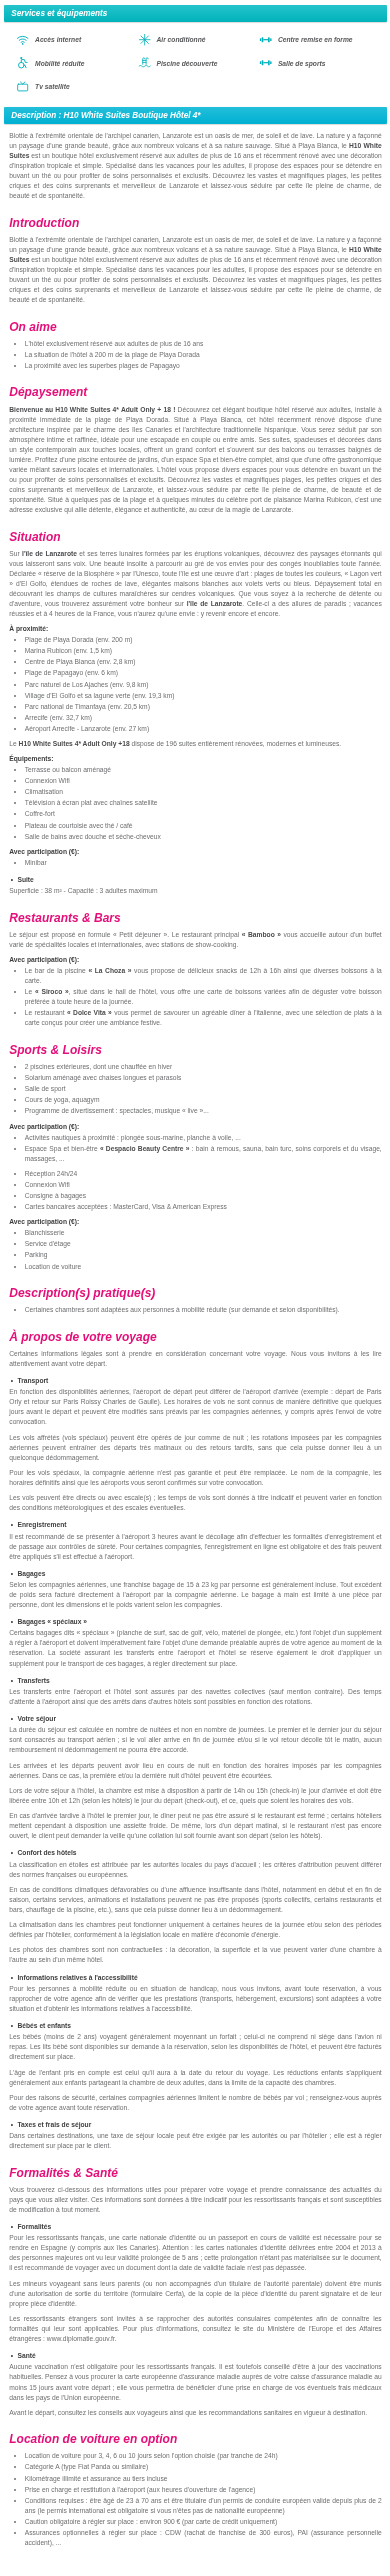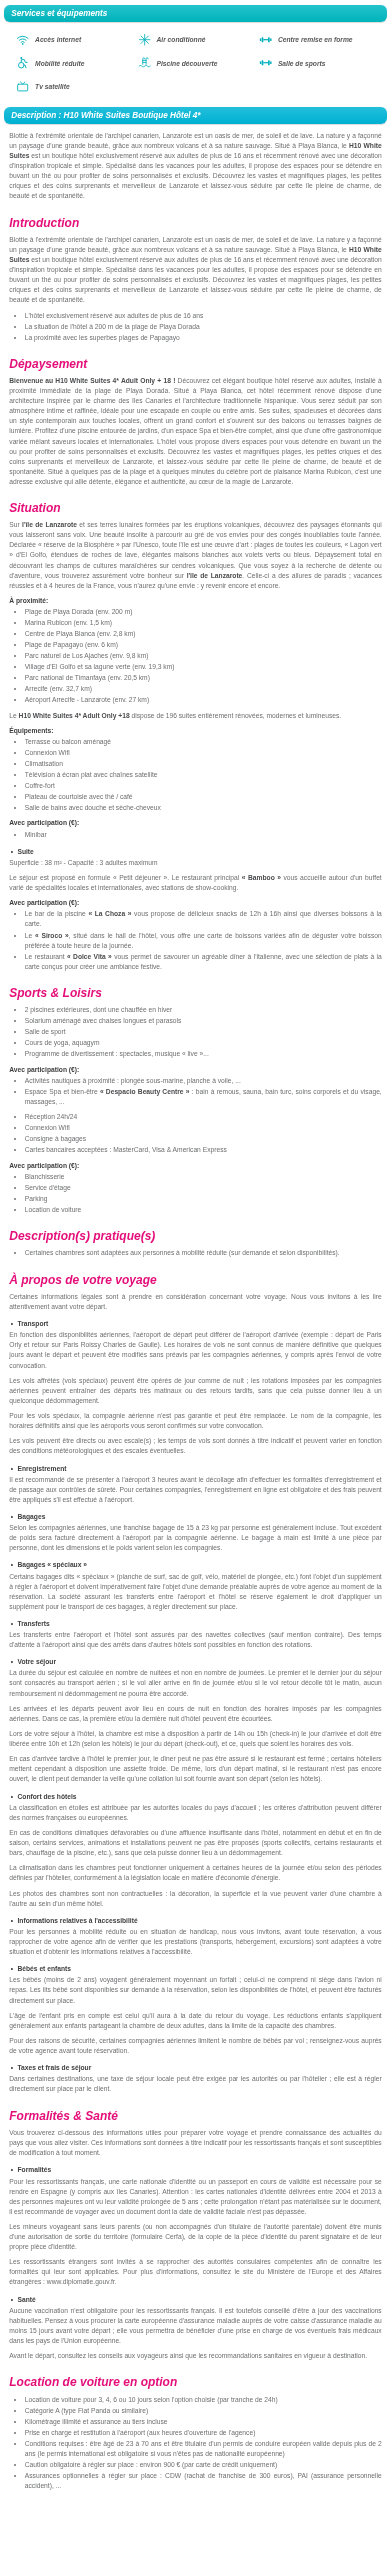--- a/index.html
+++ b/index.html
@@ -3,21 +3,21 @@
 <meta charset="utf-8">
 <style>
   :root{
     --bar1:#00b3ba; --bar2:#00b0d2; --pink:#e50f7a; --icon:#00b0bc;
     --text:#6d6e70; --label:#3d3d3f;
   }
   *{box-sizing:border-box;}
   html,body{margin:0;padding:0;background:#fff;}
   body{font-family:"Liberation Sans",sans-serif;color:var(--text);}
   .page{width:391px;min-height:3142px;margin:0 auto;padding:5.2px 4.1px 20.6px;background:#fff;}
-  .bar{border-radius:6px;padding:4.1px 7.2px;color:#fff;font-style:italic;font-weight:bold;font-size:8.2px;
+  .bar{border-radius:1px;padding:4.1px 7.2px;color:#fff;font-style:italic;font-weight:bold;font-size:8.2px;
        background:linear-gradient(#25c3cc,var(--bar1));box-shadow:0 0.5px 1px rgba(0,0,0,.15);}
   .bar.description{background:linear-gradient(#22bfda,var(--bar2));margin-top:2px;}
   .services-grid{display:grid;grid-template-columns:repeat(3,1fr);gap:10.3px 6.2px;padding:10.3px 12.4px 11.3px;}
   .service-item{display:flex;align-items:center;gap:5.2px;}
   .service-icon{width:13.4px;height:13.4px;color:var(--icon);flex:0 0 auto;}
   .service-icon svg{width:100%;height:100%;display:block;}
   .service-label{font-size:6.7px;font-weight:bold;font-style:italic;color:#57585a;}
   .sections{padding:4.1px 5.2px 0;}
   .section{margin-top:3.1px;}
   .section-heading{color:var(--pink);font-size:12px;font-style:italic;font-weight:bold;margin:14.4px 0 5.2px;}
@@ -134,20 +134,21 @@
 
   <div class="sections">
       <section class="section">
         <p class="para"><span>Blottie à l'extrémité orientale de l'archipel canarien, Lanzarote est un oasis de mer, de soleil et de lave. La nature y a façonné un paysage d'une grande beauté, grâce aux nombreux volcans et à sa nature sauvage. Situé à Playa Blanca, le </span><span class="b">H10 White Suites</span><span> est un boutique hôtel exclusivement réservé aux adultes de plus de 16 ans et récemment rénové avec une décoration d'inspiration tropicale et simple. Spécialisé dans les vacances pour les adultes, il propose des espaces pour se détendre en buvant un thé ou pour profiter de soins personnalisés et exclusifs. Découvrez les vastes et magnifiques plages, les petites criques et des coins surprenants et merveilleux de Lanzarote et laissez-vous séduire par cette île pleine de charme, de beauté et de spontanéité.</span></p>
       </section>
       <section class="section">
         <h2 class="section-heading">Introduction</h2>
         <p class="para"><span>Blottie à l'extrémité orientale de l'archipel canarien, Lanzarote est un oasis de mer, de soleil et de lave. La nature y a façonné un paysage d'une grande beauté, grâce aux nombreux volcans et à sa nature sauvage. Situé à Playa Blanca, le </span><span class="b">H10 White Suites</span><span> est un boutique hôtel exclusivement réservé aux adultes de plus de 16 ans et récemment rénové avec une décoration d'inspiration tropicale et simple. Spécialisé dans les vacances pour les adultes, il propose des espaces pour se détendre en buvant un thé ou pour profiter de soins personnalisés et exclusifs. Découvrez les vastes et magnifiques plages, les petites criques et des coins surprenants et merveilleux de Lanzarote et laissez-vous séduire par cette île pleine de charme, de beauté et de spontanéité.</span></p>
       </section>
       <section class="section">
+        <h2 class="section-heading">On aime</h2>
         <ul class="bullet-list">
           <li>L'hôtel exclusivement réservé aux adultes de plus de 16 ans</li>
           <li>La situation de l'hôtel à 200 m de la plage de Playa Dorada</li>
           <li>La proximité avec les superbes plages de Papagayo</li>
         </ul>
       </section>
       <section class="section">
         <h2 class="section-heading">Dépaysement</h2>
         <p class="para"><span class="b">Bienvenue au H10 White Suites 4* Adult Only + 18 !</span><span> Découvrez cet élégant boutique hôtel réservé aux adultes, installé à proximité immédiate de la plage de Playa Dorada. Situé à Playa Blanca, cet hôtel récemment rénové dispose d'une architecture inspirée par le charme des îles Canaries et l'architecture traditionnelle hispanique. Vous serez séduit par son atmosphère intime et raffinée, idéale pour une escapade en couple ou entre amis. Ses suites, spacieuses et décorées dans un style contemporain aux touches locales, offrent un grand confort et s'ouvrent sur des balcons ou terrasses baignés de lumière. Profitez d'une piscine entourée de jardins, d'un espace Spa et bien-être complet, ainsi que d'une offre gastronomique variée mêlant saveurs locales et internationales. L'hôtel vous propose divers espaces pour vous détendre en buvant un thé ou pour profiter de soins personnalisés et exclusifs. Découvrez les vastes et magnifiques plages, les petites criques et des coins surprenants et merveilleux de Lanzarote, et laissez-vous séduire par cette île pleine de charme, de beauté et de spontanéité. Situé à quelques pas de la plage et à quelques minutes du célèbre port de plaisance Marina Rubicon, c'est une adresse exclusive qui allie détente, élégance et authenticité, au cœur de la magie de Lanzarote.</span></p>
       </section>
@@ -180,20 +181,21 @@
           <li>Salle de bains avec douche et sèche-cheveux</li>
         </ul>
         <div class="sub-label">Avec participation (€):</div>
         <ul class="bullet-list">
           <li>Minibar</li>
         </ul>
         <div class="bullet-subhead">Suite</div>
         <p class="para">Superficie : 38 m² - Capacité : 3 adultes maximum</p>
       </section>
       <section class="section">
+        <h2 class="section-heading">Restaurants &amp; Bars</h2>
         <p class="para"><span>Le séjour est proposé en formule « Petit déjeuner ». Le restaurant principal </span><span class="b">« Bamboo »</span><span> vous accueille autour d'un buffet varié de spécialités locales et internationales, avec stations de show-cooking.</span></p>
         <div class="sub-label">Avec participation (€):</div>
         <ul class="bullet-list">
           <li><span>Le bar de la piscine </span><span class="b">« La Choza »</span><span> vous propose de délicieux snacks de 12h à 16h ainsi que diverses boissons à la carte.</span></li>
           <li><span>Le </span><span class="b">« Siroco »</span><span>, situé dans le hall de l'hôtel, vous offre une carte de boissons variées afin de déguster votre boisson préférée à toute heure de la journée.</span></li>
           <li><span>Le restaurant </span><span class="b">« Dolce Vita »</span><span> vous permet de savourer un agréable dîner à l'italienne, avec une sélection de plats à la carte conçus pour créer une ambiance festive.</span></li>
         </ul>
       </section>
       <section class="section">
         <h2 class="section-heading">Sports &amp; Loisirs</h2>

